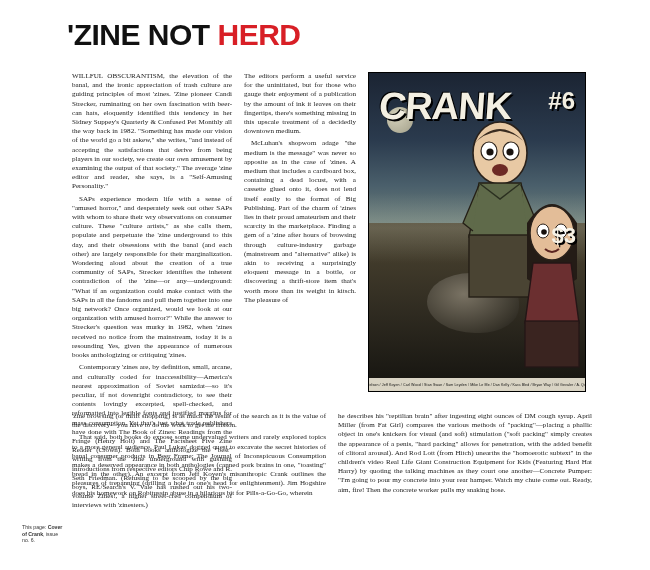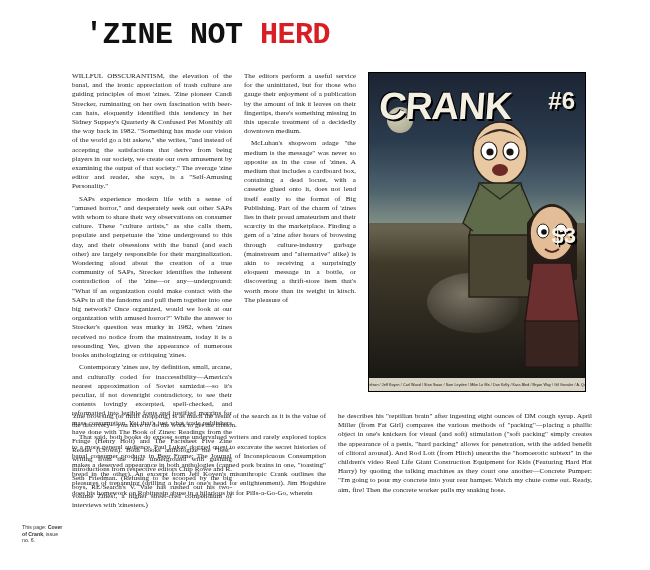--- a/index.html
+++ b/index.html
@@ -10,23 +10,23 @@
   .page {
     position: relative;
     width: 650px;
     height: 570px;
     background: #ffffff;
     overflow: hidden;
     font-family: "Liberation Sans", sans-serif;
   }
   .headline {
     position: absolute;
-    left: 85px;
+    left: 67px;
     top: 18px;
-    font-family: Liberation Mono, monospace;
+    font-family: Liberation Sans, sans-serif;
     font-weight: bold;
     font-size: 30px;
     letter-spacing: -0.5px;
     color: #111111;
     white-space: nowrap;
   }
   .headline .accent {
     color: #d81f26;
   }
   .columns {

